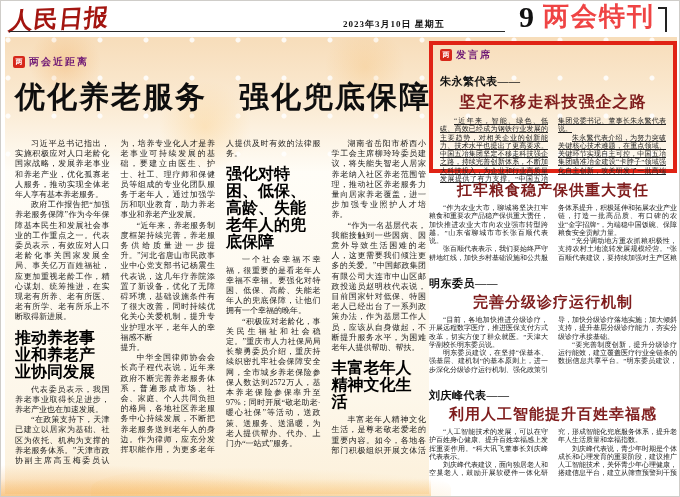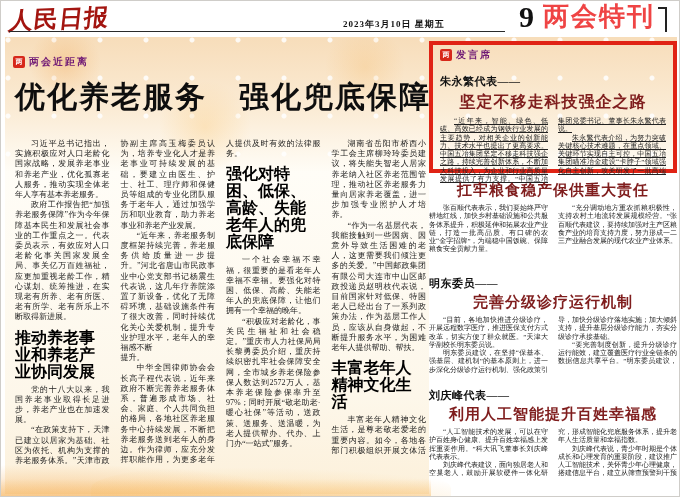--- a/index.html
+++ b/index.html
@@ -101,21 +101,21 @@
     <span class="badge">两</span>
     <span class="label-text">两会近距离</span>
   </div>
 
   <div class="headline">优化养老服务　强化兜底保障</div>
 
   <div class="article">
       <p>习近平总书记指出，实施积极应对人口老龄化国家战略，发展养老事业和养老产业，优化孤寡老人服务，推动实现全体老年人享有基本养老服务。</p>
       <p>政府工作报告把“加强养老服务保障”作为今年保障基本民生和发展社会事业的工作重点之一。代表委员表示，有效应对人口老龄化事关国家发展全局、事关亿万百姓福祉，应更加重视老龄工作，精心谋划、统筹推进，在实现老有所养、老有所医、老有所学、老有所乐上不断取得新进展。</p>
       <h3 class="sub">推动养老事业和养老产业协同发展</h3>
-      <p>党的十八大以来，我国养老事业取得长足进步，养老产业也在加速发展。</p>
+      <p>代表委员表示，我国养老事业取得长足进步，养老产业也在加速发展。</p>
       <p>“在政策支持下，天津已建立以居家为基础、社区为依托、机构为支撑的养老服务体系。”天津市政协副主席高玉梅委员认为，培养专业化人才是养老事业可持续发展的基础，要建立由医生、护士、社工、理疗师和保健员等组成的专业化团队服务于老年人，通过加强学历和职业教育，助力养老事业和养老产业发展。</p>
       <p>“近年来，养老服务制度框架持续完善，养老服务供给质量进一步提升。”河北省唐山市民政事业中心党支部书记杨震生代表说，这几年疗养院添置了新设备，优化了无障碍环境，基础设施条件有了很大改善，同时持续优化关心关爱机制，提升专业护理水平，老年人的幸福感不断</p>
       <p class="cont">提升。</p>
       <p>中华全国律师协会会长高子程代表说，近年来政府不断完善养老服务体系，普遍形成市场、社会、家庭、个人共同负担的格局，各地社区养老服务中心持续发展，不断把养老服务送到老年人的身边。作为律师，应充分发挥职能作用，为更多老年人提供及时有效的法律服务。</p>
       <h3 class="sub">强化对特困、低保、高龄、失能老年人的兜底保障</h3>
       <p>一个社会幸福不幸福，很重要的是看老年人幸福不幸福。要强化对特困、低保、高龄、失能老年人的兜底保障，让他们拥有一个幸福的晚年。</p>
       <p>“积极应对老龄化，事关民生福祉和社会稳定。”重庆市人力社保局局长黎勇委员介绍，重庆持续织密扎牢社会保障安全网，全市城乡养老保险参保人数达到2572万人，基本养老保险参保率升至97%；同时开展“敬老助老·暖心社保”等活动，送政策、送服务、送温暖，为老人提供帮办、代办、上门办“一站式”服务。</p>
       <p>湖南省岳阳市桥西小学工会主席柳玲玲委员建议，将失能失智老人居家养老纳入社区养老范围管理，推动社区养老服务力量向居家养老覆盖，进一步加强专业照护人才培养。</p>
       <p>“作为一名基层代表，我能接触到一些因病、因意外导致生活困难的老人，这更需要我们倾注更多的关爱。”中国邮政集团有限公司大连市中山区邮政投递员赵明枝代表说，目前国家针对低保、特困老人已经出台了一系列政策办法，作为基层工作人员，应该从自身做起，不断提升服务水平，为困难老年人提供帮助、帮扶。</p>
       <h3 class="sub">丰富老年人精神文化生活</h3>
@@ -135,20 +135,21 @@
       <div class="two-col">
           <p>“近年来，智能、绿色、低碳、高效已经成为钢铁行业发展的主要趋势，对相关企业的创新能力、技术水平也提出了更高要求。中国五冶集团坚定不移走科技强企之路，持续完善创新体系，不断加大科技投入，为企业和行业高质量发展提供了有力支撑。”中国五冶集团党委书记、董事长朱永繁代表说。</p>
           <p>朱永繁代表介绍，为努力突破关键核心技术难题，在重点领域、关键环节实现自主可控，中国五冶集团瞄准冶金建设“卡脖子”领域强化自主创新，攻关研发了一批高端冶金建造技术，形成了一批独家技术成果。</p>
         </div>
     </div>
 
     <div>
         <div class="rsec">
           <div class="sec-headline">扛牢粮食稳产保供重大责任</div>
           <div class="two-col">
+            <p>“作为农业大市，聊城将坚决扛牢粮食和重要农产品稳产保供重大责任，加快推进农业大市向农业强市转型跨越。”山东省聊城市市长张百顺代表说。</p>
             <p>张百顺代表表示，我们要始终严守耕地红线，加快乡村基础设施和公共服务体系提升，积极延伸和拓展农业产业链，打造一批高品质、有口碑的农业“金字招牌”，为端稳中国饭碗、保障粮食安全贡献力量。</p>
             <p>“充分调动地方重农抓粮积极性，支持农村土地流转发展规模经营。”张百顺代表建议，要持续加强对主产区粮食产业的培育支持力度，努力形成一二三产业融合发展的现代农业产业体系。</p>
           </div>
         </div>
         <div class="rsec">
           <div class="speaker-name">明东委员——</div>
           <div class="sec-headline">完善分级诊疗运行机制</div>
           <div class="two-col">
             <p>“目前，各地加快推进分级诊疗，开展远程数字医疗，推进医保支付方式改革，切实方便了群众就医。”天津大学副校长明东委员说。</p>
             <p>明东委员建议，在坚持“保基本、强基层、建机制”的基本原则上，进一步深化分级诊疗运行机制、强化政策引导，加快分级诊疗落地实施；加大倾斜支持，提升基层分级诊疗能力，夯实分级诊疗承接基础。</p>

